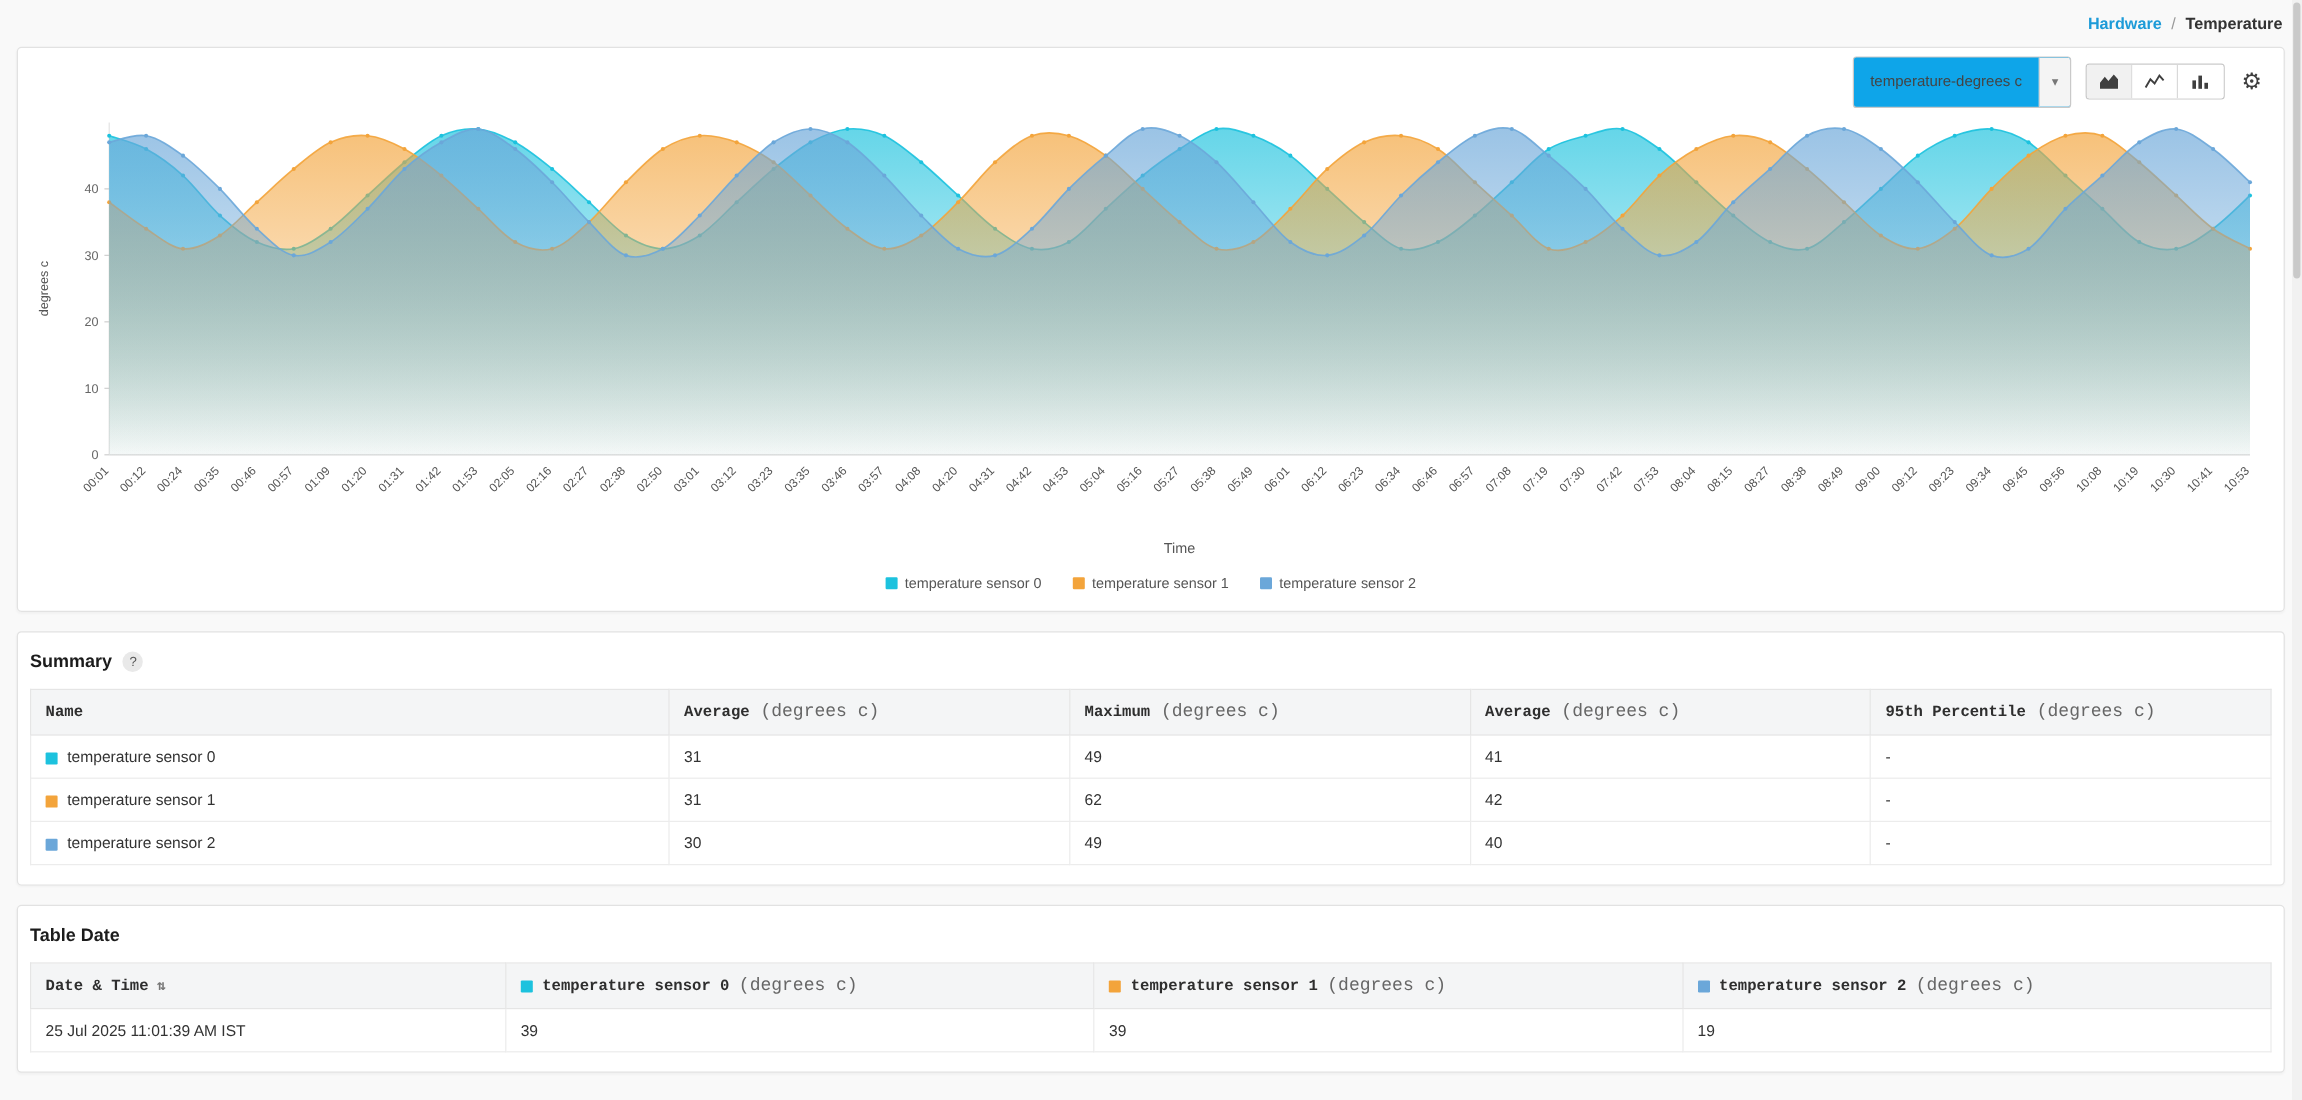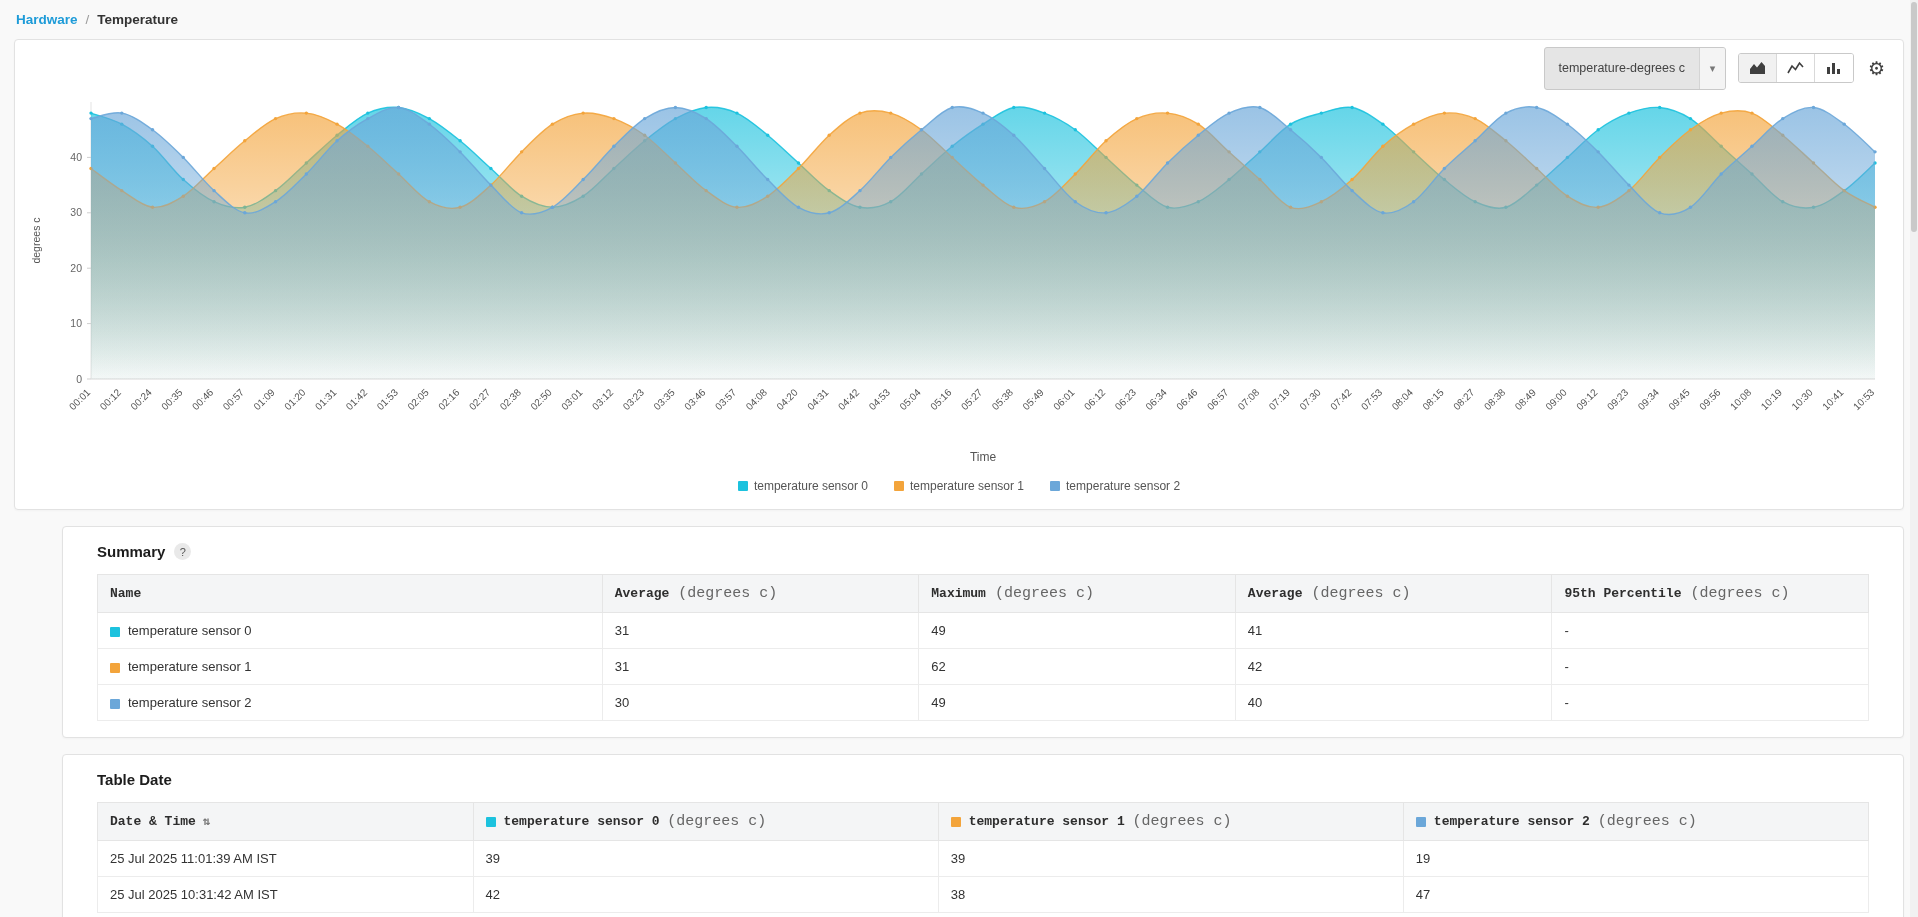--- a/index.html
+++ b/index.html
@@ -5,33 +5,33 @@
   * { box-sizing: border-box; margin: 0; padding: 0; }
   html, body {
     width: 1918px; height: 917px; overflow: hidden;
     background: #f9f9f9;
     font-family: "Liberation Sans", sans-serif;
     color: #333;
   }
   .page { padding: 8px 14px; }
 
   
-  .breadcrumb { display: flex; align-items: center; gap: 8px; padding: 4px 2px 12px; font-size: 13.5px; font-weight: 700; }
+  .breadcrumb { display: flex; align-items: center; gap: 8px; padding: 4px 2px 12px; font-size: 13.5px; font-weight: 700; justify-content: flex-end; }
   .breadcrumb .link { color: #1d9bd8; text-decoration: none; cursor: pointer; }
   .breadcrumb .sep { color: #9a9a9a; font-weight: 400; }
   .breadcrumb .current { color: #333; }
 
   
   .card { background: #fff; border: 1px solid #e2e2e2; border-radius: 4px; box-shadow: 0 1px 2px rgba(0,0,0,.03); margin-bottom: 16px; }
   .chart-card { padding: 8px 10px 4px; }
-  .section-card { padding: 14px 24px 16px; margin-left: 48px; }
+  .section-card { padding: 14px 0 16px; }
 
   
   .chart-toolbar { display: flex; justify-content: flex-end; align-items: center; gap: 12px; padding: 4px 6px 2px; height: 38px; }
-  .metric-select { display: flex; align-items: stretch; height: 43px; border: 1px solid #c9c9c9; border-radius: 3px; background: #e5e5e5; cursor: pointer; overflow: hidden; }
+  .metric-select { display: flex; align-items: stretch; height: 43px; border: 1px solid #c9c9c9; border-radius: 3px; background: #0ea5e9; cursor: pointer; overflow: hidden; }
   .metric-select-label { display: flex; align-items: center; padding: 0 14px; font-size: 12.5px; color: #444; min-width: 140px; }
   .metric-select-arrow { display: flex; align-items: center; justify-content: center; width: 26px; border-left: 1px solid #d4d4d4; background: #f4f4f4; color: #777; font-size: 11px; }
   .chart-type-group { display: flex; height: 30px; border: 1px solid #c9c9c9; border-radius: 3px; overflow: hidden; background: #fff; }
   .chart-type-btn { width: 38px; display: flex; align-items: center; justify-content: center; background: #fff; border: none; border-right: 1px solid #d9d9d9; cursor: pointer; padding: 0; }
   .chart-type-btn:last-child { border-right: none; }
   .chart-type-btn.active { background: #f1f1f1; }
   .gear-btn { background: none; border: none; font-size: 19px; color: #3f3f3f; cursor: pointer; line-height: 1; padding: 0 2px; }
 
   #chart-area { height: 385px; width: 100%; }
 
@@ -448,26 +448,20 @@
               <th><span class="swatch cell-swatch" style="background:#6ba7d9"></span><span class="th-label">temperature sensor 2 </span><span class="th-unit">(degrees c)</span></th>
             </tr>
           </thead>
         <tbody id="tableview-body">
             <tr>
               <td>25 Jul 2025 11:01:39 AM IST</td>
               <td>39</td>
               <td>39</td>
               <td>19</td>
             </tr>
-            <tr>
-              <td>25 Jul 2025 10:31:42 AM IST</td>
-              <td>42</td>
-              <td>38</td>
-              <td>47</td>
-            </tr>
           </tbody>
       </table>
     </div>
   </div>
 
 </div>
 
 <div class="scrollbar-track">
   <div class="scrollbar-thumb"></div>
 </div>

